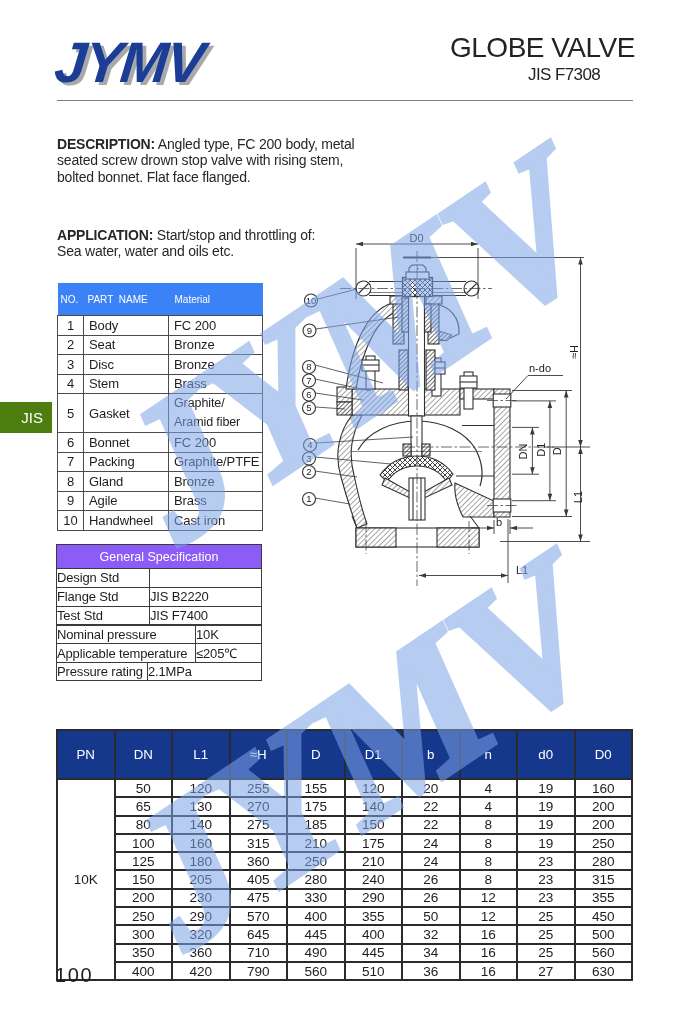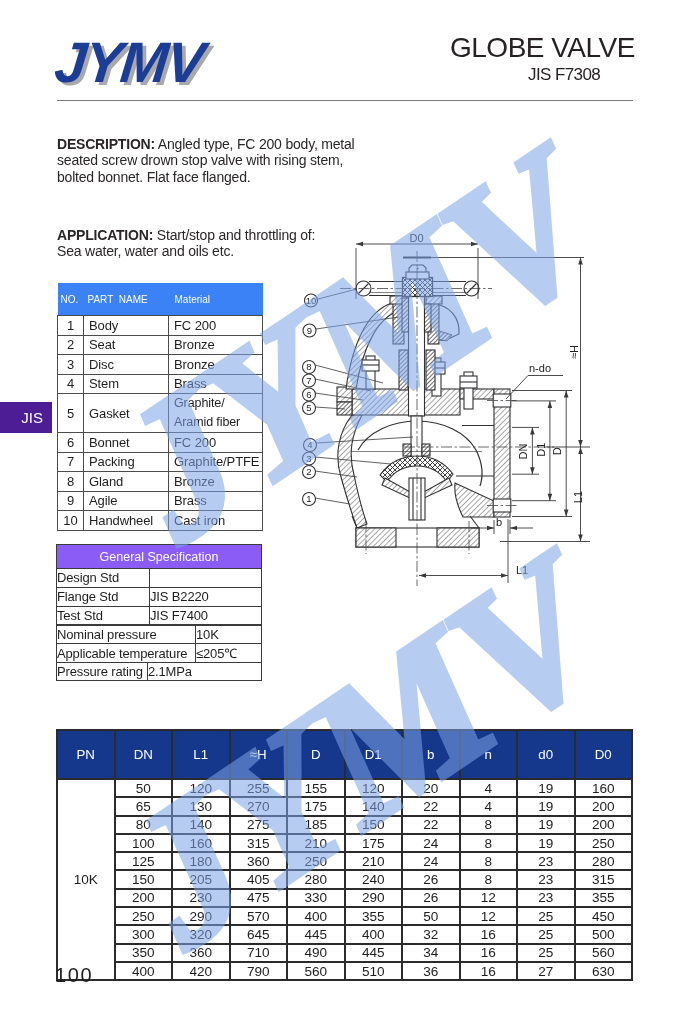--- a/index.html
+++ b/index.html
@@ -12,21 +12,21 @@
         color:#1c3d96;transform:skewX(-6deg);letter-spacing:-1.9px;line-height:1;}
   #logo .sh{position:absolute;left:4px;top:3px;color:#a9a9ab;z-index:-1;}
   #title{left:450px;top:34px;font-size:28px;letter-spacing:-0.5px;color:#262122;white-space:nowrap;line-height:1;}
   #sub{left:528px;top:65.5px;font-size:17px;letter-spacing:-0.6px;color:#262122;white-space:nowrap;line-height:1;}
   #rule{left:57px;top:100px;width:576px;height:0;border-top:1.6px solid #7d7d7f;}
   
   .para{font-size:14px;letter-spacing:-0.2px;line-height:16.3px;width:330px;color:#2a2627;white-space:nowrap;}
   #desc{left:57px;top:136px;}
   #appl{left:57px;top:227px;}
   
-  #jistab{left:0;top:402px;width:52px;height:31px;background:#4c1d95;color:#fff;
+  #jistab{left:0;top:402px;width:52px;height:31px;background:#4d7c0f;color:#fff;
           font-size:15px;line-height:31px;text-align:right;padding-right:9px;box-sizing:border-box;}
   
   #parts{left:57px;top:283px;}
   #parts table{width:205px;table-layout:fixed;}
   #parts th{background:#3b82f6;color:#fff;font-weight:normal;font-size:10px;
             text-align:left;height:32px;padding:0 0 0 4px;}
   #parts td{border:1px solid #4b4b4d;font-size:13px;height:18.5px;padding:0 0 0 5px;letter-spacing:-0.1px;white-space:nowrap;}
   #parts td.c{text-align:center;padding:0;}
   #parts .g{line-height:19px;font-size:12.5px;}
   

